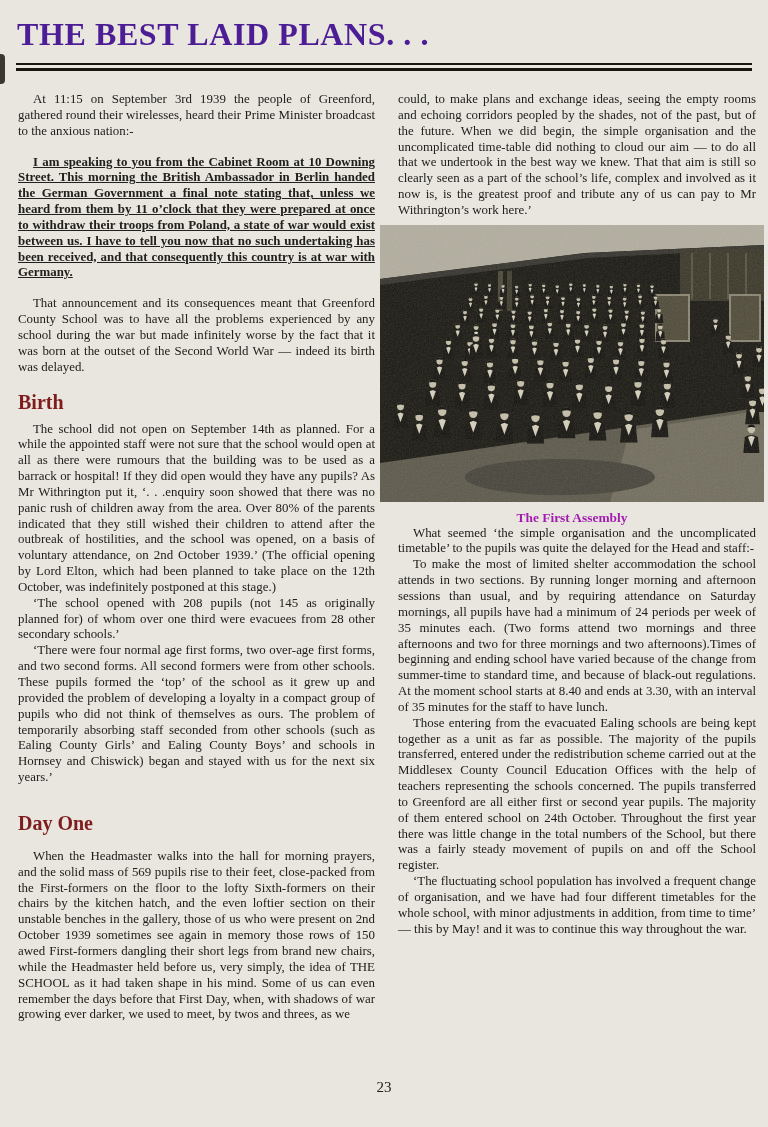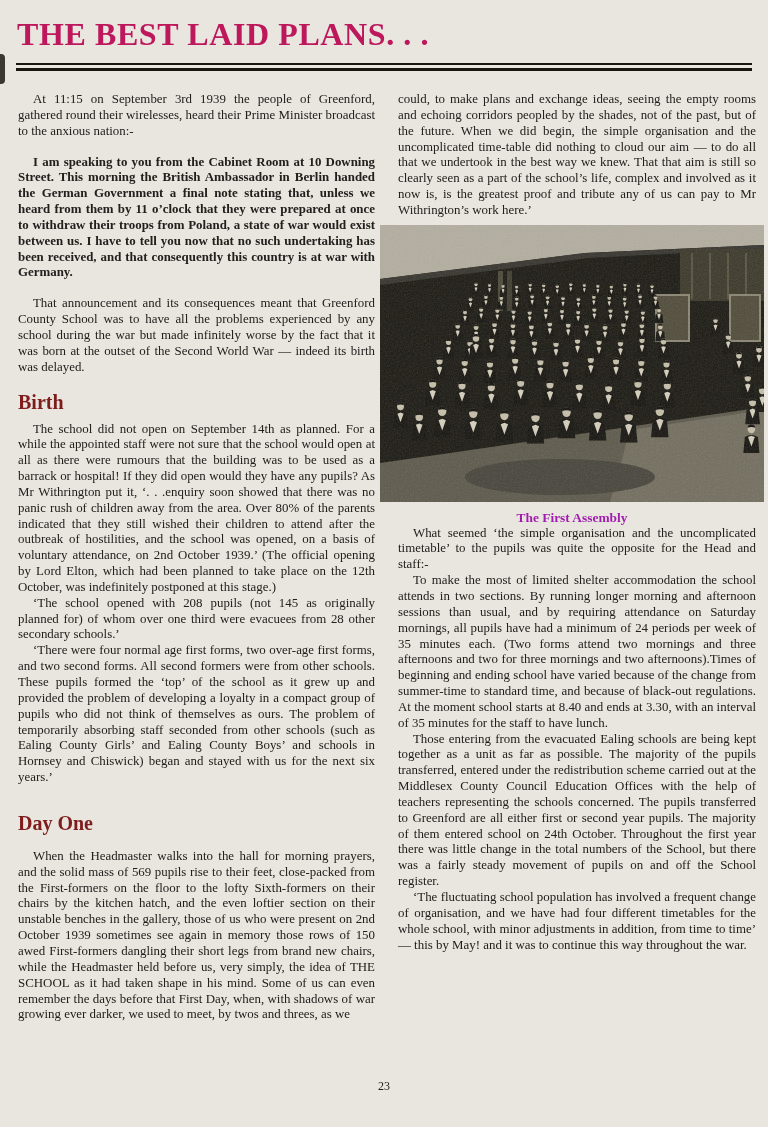--- a/index.html
+++ b/index.html
@@ -9,21 +9,21 @@
     font-family:"Liberation Serif", serif;
     color:#21201d;
     position:relative;
     overflow:hidden;
   }
   .page { position:absolute; inset:0; }
 
   h1.title {
     position:absolute; left:17px; top:16px; margin:0;
     font-size:32px; font-weight:bold; letter-spacing:0.6px;
-    color:#be185d; white-space:nowrap;
+    color:#4c1d95; white-space:nowrap;
   }
   .rule {
     position:absolute; left:16px; right:16px; top:63px;
     height:3px;
     border-top:2px solid #171611;
     border-bottom:3px solid #171611;
   }
   .edge-mark {
     position:absolute; left:0; top:54px; width:5px; height:30px;
     background:#3a3831; border-radius:0 4px 4px 0;
@@ -33,38 +33,38 @@
     position:absolute; top:92px;
     font-size:12.9px; line-height:15.85px;
     text-align:justify;
   }
   .col.left  { left:18px;  width:357px; }
   .col.right { left:398px; width:358px; }
 
   p { margin:0; }
   p.gap { margin-top:15px; }
   .indent { text-indent:15px; }
-  .bold { font-weight:bold; }
+  .bold { font-weight:bold;text-decoration:underline; }
 
   h2.section {
     font-size:20px; font-weight:bold; color:#7f1d1d;
     margin:15px 0 9px 0; line-height:1.1; text-align:left;
   }
   h2.section.mt-lg { margin-top:26px; }
 
   figure.photo-block { margin:6px 0 0 -18px; width:384px; }
   svg.photo { display:block; }
   figcaption {
     text-align:center; font-weight:bold; font-size:13.4px;
     margin-top:8px; color:#a21caf;
   }
 
   .footer {
     position:absolute; top:1079px; left:0; width:768px;
-    text-align:center; font-size:12px; color:#21201d;
+    text-align:center; font-size:15px; color:#21201d;
   }
 </style>
 </head>
 <body>
 
 <div class="page">
 
   <h1 class="title">THE BEST LAID PLANS. . .</h1>
   <div class="rule"></div>
   <div class="edge-mark"></div>
@@ -218,20 +218,20 @@
             <use href="#kid" xlink:href="#kid" x="364" y="172" width="17.2" height="27.52"></use>
             <use href="#kid" xlink:href="#kid" x="362" y="198" width="18.799999999999997" height="30.08"></use>
             <use href="#kid" xlink:href="#kid" x="372" y="120" width="14" height="22.4"></use>
             <use href="#kid" xlink:href="#kid" x="374" y="160" width="16.8" height="26.88"></use>
           </g>
         <rect width="384" height="277" filter="url(#grain)" opacity="0.2"></rect>
       </svg>
       <figcaption>The First Assembly</figcaption>
     </figure>
 
-    <p class="indent">What seemed ‘the simple organisation and the uncomplicated timetable’ to the pupils was quite the opposite for the Head and staff:-</p>
+    <p class="indent">What seemed ‘the simple organisation and the uncomplicated timetable’ to the pupils was quite the delayed for the Head and staff:-</p>
     <p class="indent">To make the most of limited shelter accommodation the school attends in two sections. By running longer morning and afternoon sessions than usual, and by requiring attendance on Saturday mornings, all pupils have had a minimum of 24 periods per week of 35 minutes each. (Two forms attend two mornings and three afternoons and two for three mornings and two afternoons).Times of beginning and ending school have varied because of the change from summer-time to standard time, and because of black-out regulations. At the moment school starts at 8.40 and ends at 3.30, with an interval of 35 minutes for the staff to have lunch.</p>
     <p class="indent">Those entering from the evacuated Ealing schools are being kept together as a unit as far as possible. The majority of the pupils transferred, entered under the redistribution scheme carried out at the Middlesex County Council Education Offices with the help of teachers representing the schools concerned. The pupils transferred to Greenford are all either first or second year pupils. The majority of them entered school on 24th October. Throughout the first year there was little change in the total numbers of the School, but there was a fairly steady movement of pupils on and off the School register.</p>
     <p class="indent">‘The fluctuating school population has involved a frequent change of organisation, and we have had four different timetables for the whole school, with minor adjustments in addition, from time to time’ — this by May! and it was to continue this way throughout the war.</p>
   </div>
 
   <div class="footer">23</div>
 </div>
 
 </body></html>

